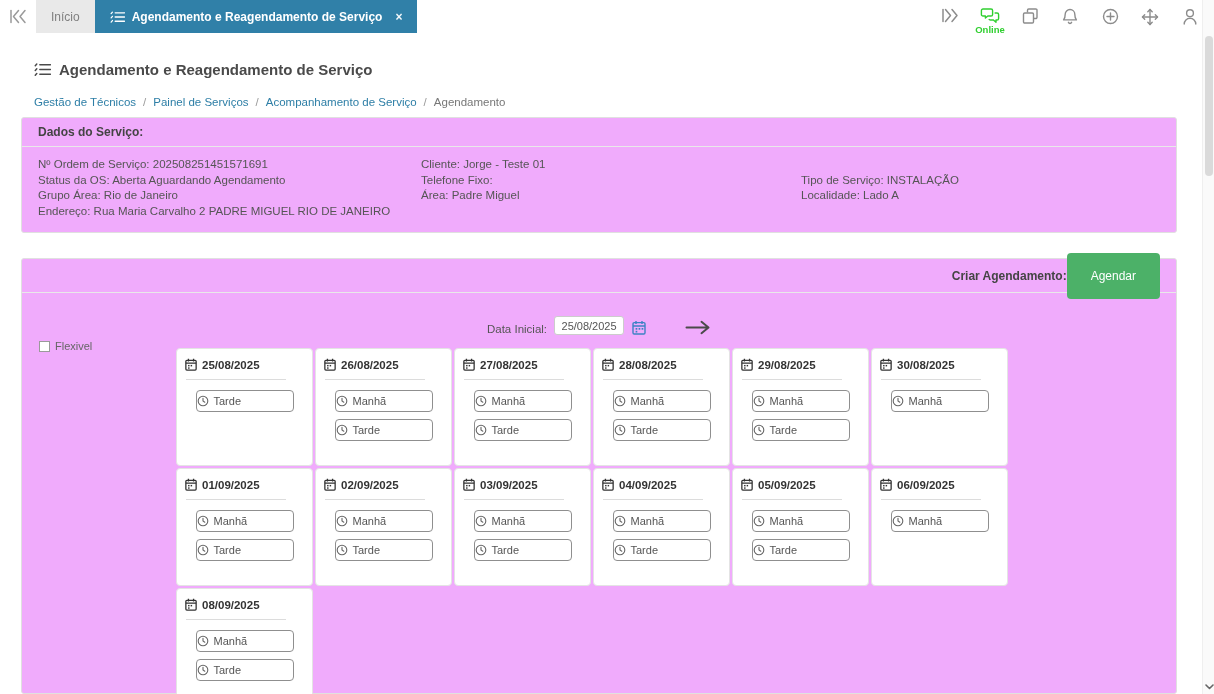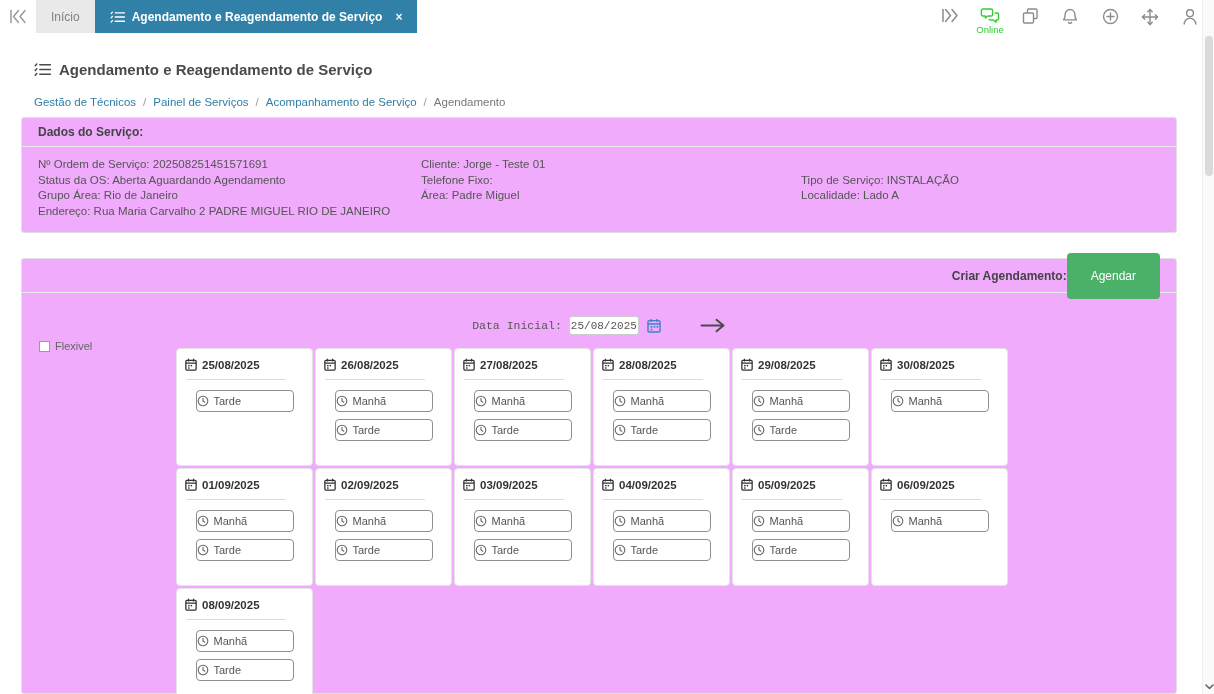--- a/index.html
+++ b/index.html
@@ -7,21 +7,21 @@
     font-family:"Liberation Sans","DejaVu Sans",sans-serif; }
   svg { display:block; }
 
   
   #topbar { position:absolute; top:0; left:0; right:0; height:33px; background:#fff; display:flex; align-items:stretch; }
   #collapse-btn { width:36px; display:flex; align-items:center; justify-content:center; cursor:pointer; }
   .tab { display:flex; align-items:center; padding:0 15px; font-size:12px; cursor:pointer; }
   .tab.inactive { background:#e9e9e9; color:#808080; }
   .tab.active { background:var(--tab-active-bg); color:#fff; font-weight:bold; gap:7px; }
   .tab.active .tab-close { font-weight:bold; font-size:12px; margin-left:6px; opacity:.95; cursor:pointer; }
-  #topbar-right { margin-left:auto; display:flex; align-items:flex-start; padding:8px 14px 0 0; gap:20px; }
+  #topbar-right { margin-left:auto; display:flex; align-items:flex-start; padding:8px 14px 0 0; gap:20px;font-weight:bold; }
   .tb-icon { width:20px; height:18px; display:flex; align-items:flex-start; justify-content:center; position:relative; cursor:pointer; }
   #online-label { position:absolute; top:16px; left:50%; transform:translateX(-50%); font-size:9.5px; color:var(--online-green); width:max-content; }
 
   
   #page-title { position:absolute; top:61px; left:34px; display:flex; align-items:center; gap:8px;
     font-size:15px; font-weight:bold; color:#4a4a4a; }
   #breadcrumb { position:absolute; top:96px; left:34px; font-size:11.5px; color:#888; display:flex; gap:7px; align-items:center; }
   .bc-item { color:var(--link-color); cursor:pointer; }
   .bc-item.last { color:#777; cursor:default; }
   .bc-sep { color:#999; }
@@ -38,21 +38,21 @@
   .svc-grid { display:grid; grid-template-columns:383px 380px 1fr; padding:10px 16px 0; font-size:11.5px; color:#555; }
   .svc-cell { line-height:15.5px; min-height:15.5px; white-space:nowrap; }
 
   #agendar-btn { background:var(--agendar-bg); color:#fff; border:none; border-radius:4px;
     font-size:12px; padding:16px 24px; cursor:pointer; font-family:inherit; }
 
   
   #flexivel-wrap { position:absolute; top:46px; left:17px; display:flex; align-items:center; gap:5px;
     font-size:11px; color:#666;margin-top:35px; }
   #flexivel-check { appearance:none; width:11px; height:11px; border:1px solid #9a9a9a; background:#fff; cursor:pointer; }
-  #date-row { position:absolute; top:57px; left:0; width:100%; display:flex; justify-content:center; align-items:center; gap:7px;font-family:Liberation Mono, monospace; }
+  #date-row { position:absolute; top:57px; left:0; width:100%; display:flex; justify-content:center; align-items:flex-end; gap:7px; }
   #date-label { font-size:11.5px; color:#555; }
   #date-input { width:70px; height:19px; border:1px solid #ccc; border-radius:3px; text-align:center;
     font-size:11px; color:#555; font-family:inherit; }
   #date-cal-btn { cursor:pointer; margin-left:1px; }
   #next-arrow { margin-left:32px; cursor:pointer; }
 
   #cards-grid { position:absolute; top:89px; left:154px; display:grid;
     grid-template-columns:repeat(6,137px); grid-auto-rows:118px; gap:2px; }
   .card { background:#fff; border:1px solid #e4e4e4; border-radius:4px; padding:9px 8px 0; }
   .card-head { display:flex; align-items:center; gap:5px; font-size:11.5px; font-weight:bold; color:#333; }

